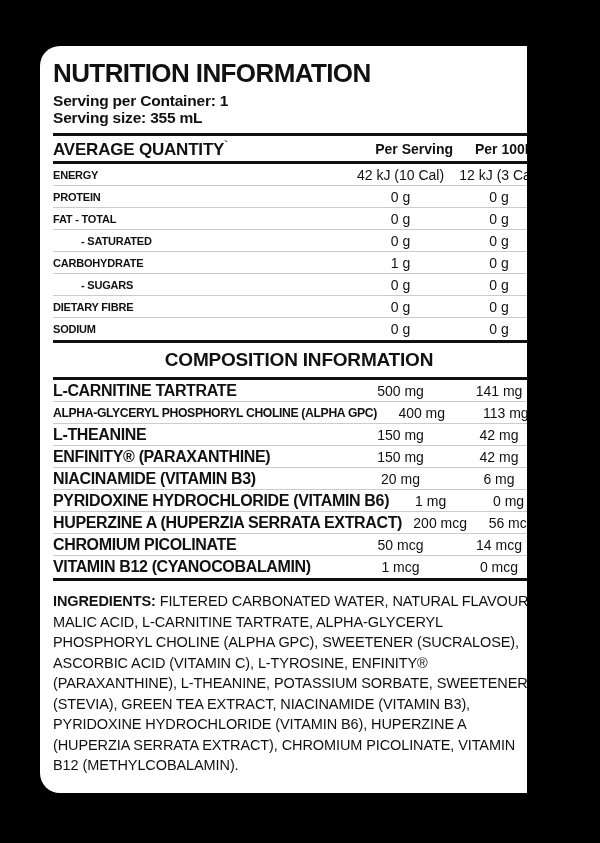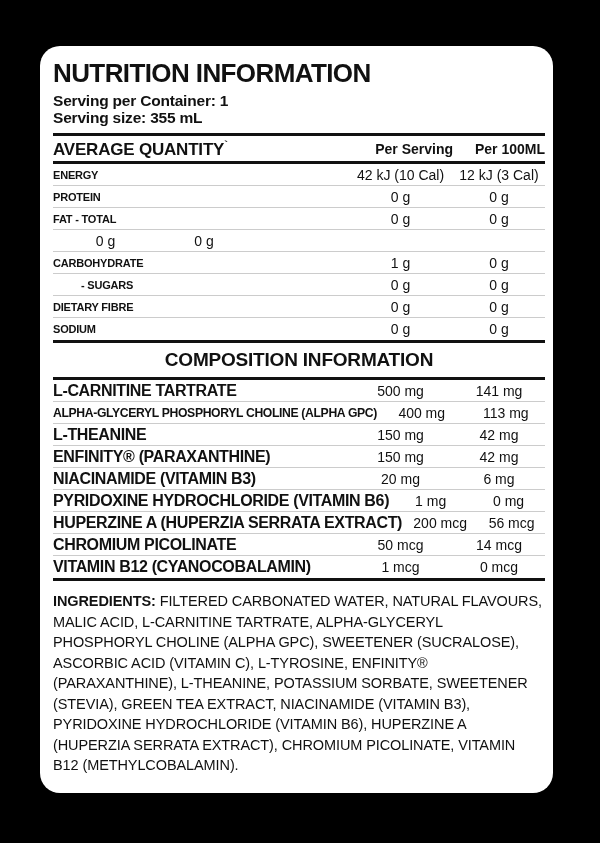--- a/index.html
+++ b/index.html
@@ -7,21 +7,21 @@
     padding: 0;
     background: #000000;
     width: 600px;
     height: 843px;
     font-family: "Liberation Sans", "DejaVu Sans", sans-serif;
     color: #111111;
     -webkit-font-smoothing: antialiased;
   }
   .stage {
     position: relative;
-    width: 600px;
+    width: 527px;
     height: 843px;
     background: #000000;
     overflow: hidden;
   }
   .card {
     position: absolute;
     left: 40px;
     top: 46px;
     width: 513px;
     height: 747px;
@@ -149,20 +149,21 @@
         <div class="name">PROTEIN</div>
         <div class="val col1">0 g</div>
         <div class="val col2">0 g</div>
       </div>
       <div class="row">
         <div class="name">FAT  - TOTAL</div>
         <div class="val col1">0 g</div>
         <div class="val col2">0 g</div>
       </div>
       <div class="row indent">
+        <div class="name">- SATURATED</div>
         <div class="val col1">0 g</div>
         <div class="val col2">0 g</div>
       </div>
       <div class="row">
         <div class="name">CARBOHYDRATE</div>
         <div class="val col1">1 g</div>
         <div class="val col2">0 g</div>
       </div>
       <div class="row indent">
         <div class="name">- SUGARS</div>

